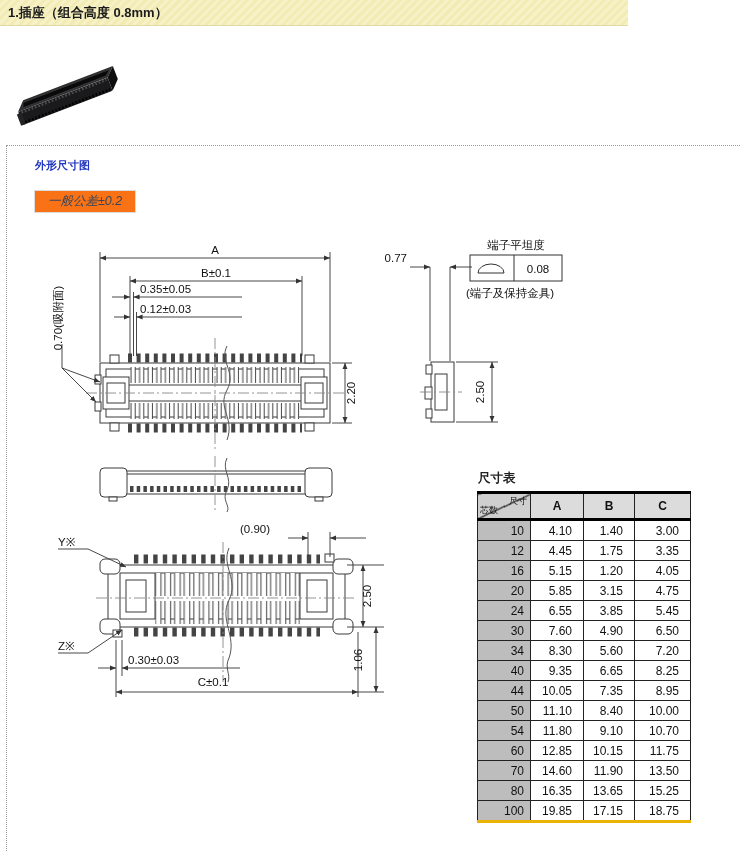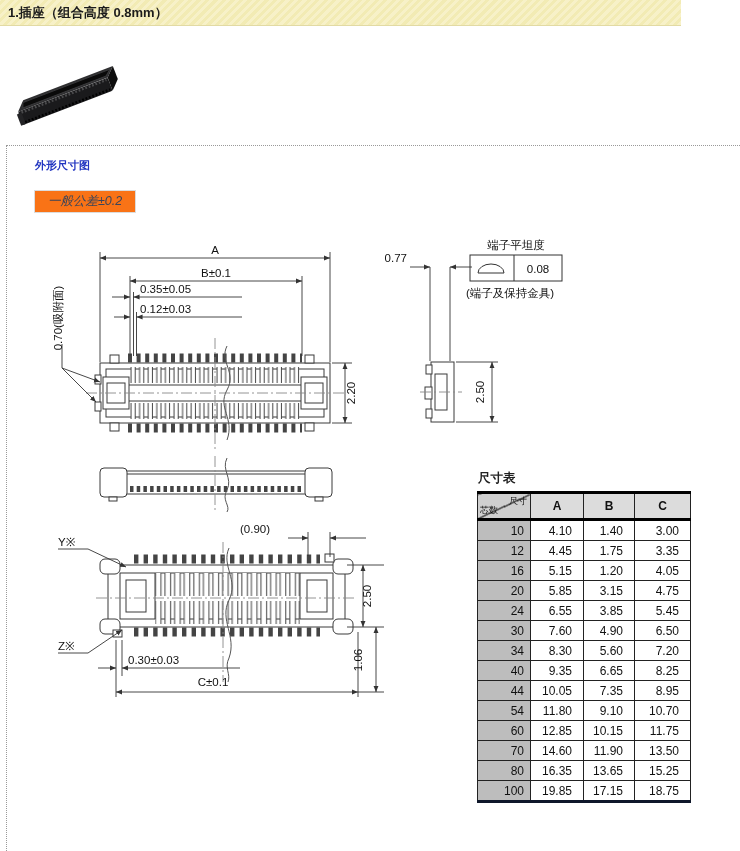--- a/index.html
+++ b/index.html
@@ -1,38 +1,38 @@
 <!DOCTYPE html>
 <html><head>
 <meta charset="utf-8">
 <style>
   html,body{margin:0;padding:0;background:#fff;}
   .page{position:relative;width:740px;height:851px;overflow:hidden;background:#fff;
         font-family:"Liberation Sans",sans-serif;color:#1a1a1a;}
   
-  .secbar{position:absolute;left:0;top:0;width:681px;height:26px;
+  .secbar{position:absolute;left:0;top:0;width:628px;height:26px;
     background:repeating-linear-gradient(-45deg,#f7f1c8 0 3px,#f2ebb4 3px 6px);
     border-bottom:1px solid #e2daa4;line-height:26px;padding-left:8px;box-sizing:border-box;
     font-size:13px;font-weight:bold;color:#1c1c1c;}
   
   .photo{position:absolute;left:6px;top:46px;}
   
   .panel{position:absolute;left:6px;top:145px;width:740px;height:712px;
     border:1px dotted #999;background:#fff;}
   .sect-title{position:absolute;left:35px;top:158px;font-size:11px;font-weight:bold;color:#2135c0;}
   .tol-note{position:absolute;left:34px;top:190px;background:#f97316;border:1px solid #dcdcdc;
     padding:2px 13px;font-size:12.5px;color:#3b4559;font-style:italic;}
   
   .drawing{position:absolute;left:0;top:0;width:740px;height:851px;}
   .dt{font:11.5px "Liberation Sans",sans-serif;fill:#111;}
   
   .table-block{position:absolute;left:477px;top:470px;}
   .tbl-title{font-size:12.5px;font-weight:bold;color:#222;margin:0 0 4px 1px;}
   table.dims{border-collapse:collapse;font-size:12px;color:#111;
-    border-top:3px solid #000;border-bottom:3px solid #0f172a;}
+    border-top:3px solid #000;border-bottom:3px solid #eab308;}
   table.dims th,table.dims td{border:1px solid #222;}
   table.dims thead th{background:#dcdcdc;height:22px;font-weight:bold;
     border-bottom:3px solid #000;text-align:center;}
   table.dims th.diag{background:
     linear-gradient(to bottom right,rgba(0,0,0,0) calc(50% - 0.7px),#333 calc(50% - 0.7px),
       #333 calc(50% + 0.7px),rgba(0,0,0,0) calc(50% + 0.7px)),#cfcfcf;
     position:relative;width:50px;}
   .dt-top{position:absolute;top:1px;right:3px;font-size:9px;font-weight:normal;}
   .dt-bot{position:absolute;bottom:1px;left:2px;font-size:9px;font-weight:normal;}
   table.dims td{height:19px;text-align:right;padding:0 11px 0 0;background:#fff;}
@@ -298,20 +298,26 @@
             <td>6.65</td>
             <td>8.25</td>
           </tr>
           <tr>
             <td>44</td>
             <td>10.05</td>
             <td>7.35</td>
             <td>8.95</td>
           </tr>
           <tr>
+            <td>50</td>
+            <td>11.10</td>
+            <td>8.40</td>
+            <td>10.00</td>
+          </tr>
+          <tr>
             <td>54</td>
             <td>11.80</td>
             <td>9.10</td>
             <td>10.70</td>
           </tr>
           <tr>
             <td>60</td>
             <td>12.85</td>
             <td>10.15</td>
             <td>11.75</td>

